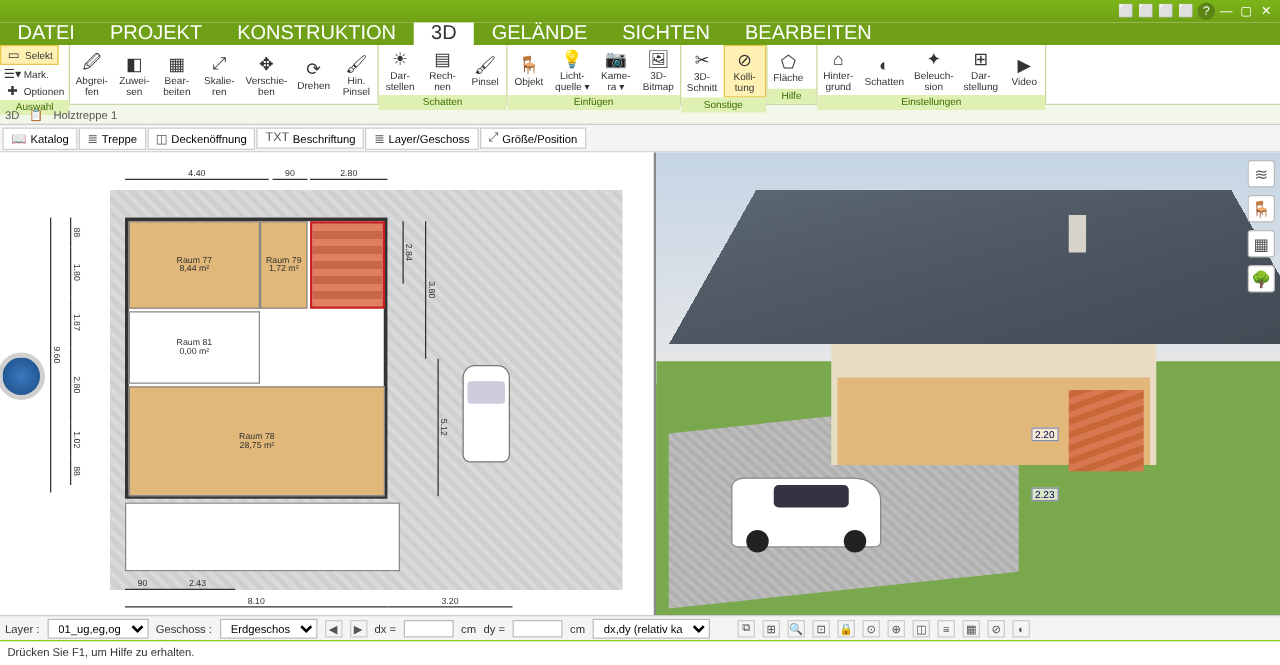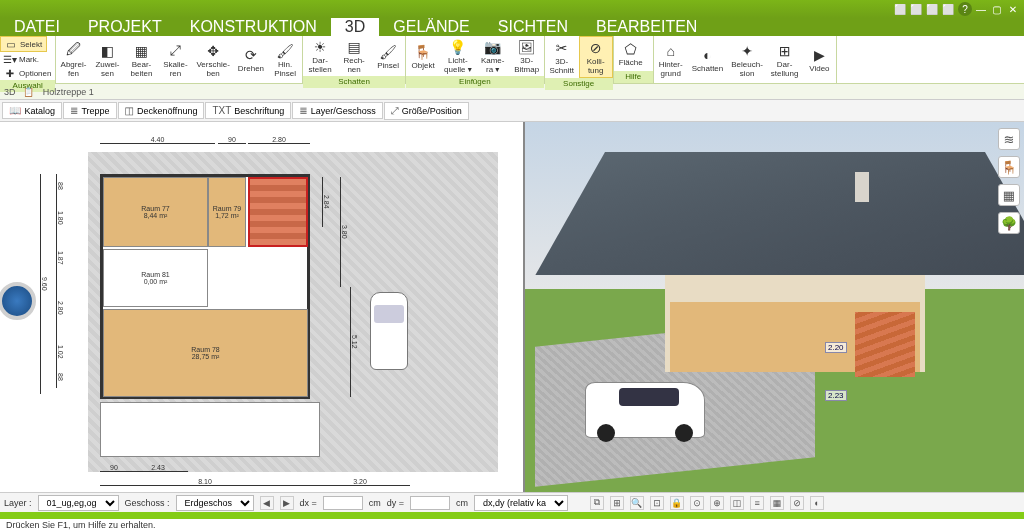--- a/index.html
+++ b/index.html
@@ -63,21 +63,21 @@
 .v3d .car3d .wheel { position:absolute; bottom:-4px; width:18px; height:18px; background:#222; border-radius:50%; }
 .v3d .dim3d { position:absolute; font-size:8px; color:#004; background:rgba(255,255,255,.7); padding:0 2px; border:1px solid #88a; }
 
 .side-tools { position: absolute; right: 4px; top: 6px; display: flex; flex-direction: column; gap: 6px; }
 .side-tools .st { width: 22px; height: 22px; background: #fff; border: 1px solid #bbb; border-radius: 3px; display:flex;align-items:center;justify-content:center;font-size:13px;color:#555;cursor:pointer; }
 
 .bottombar { height: 20px; background: #f4f4f4; border-top: 1px solid #ccc; display: flex; align-items: center; font-size: 9px; color: #333; padding: 0 4px; gap: 6px; }
 .bottombar .sel { border: 1px solid #bbb; background: #fff; padding: 1px 4px; font-size: 9px; }
 .bottombar .ico { width:14px;height:14px;border:1px solid #ccc;display:inline-flex;align-items:center;justify-content:center;font-size:9px;color:#555;cursor:pointer; }
 
-.status { height: 18px; background: #fff; border-top: 7px solid #84cc16; display: flex; align-items: center; font-size: 9px; color: #333; padding: 0 6px; justify-content: space-between; }
+.status { height: 18px; background: #fff; border-top: 1px solid #84cc16; display: flex; align-items: center; font-size: 9px; color: #333; padding: 0 6px; justify-content: space-between; }
 .status .right { display: flex; gap: 12px; }
 </style>
 </head>
 <body>
 
 <div class="titlebar">
   <span class="tb-icon">⬜</span>
   <span class="tb-icon">⬜</span>
   <span class="tb-icon">⬜</span>
   <span class="tb-icon">⬜</span>
@@ -245,20 +245,21 @@
       <div class="ribbon-btn">
           <span class="ico">⊞</span>
           <span>Dar-</span>
           <span>stellung</span>
         </div>
       <div class="ribbon-btn">
           <span class="ico">▶</span>
           <span>Video</span>
         </div>
     </div>
+    <div class="glabel">Einstellungen</div>
   </div>
 </div>
 
 <div class="subbar">
   <span>3D</span>
   <span>📋</span>
   <span>Holztreppe 1</span>
 </div>
 
 <div class="toolbar2">

